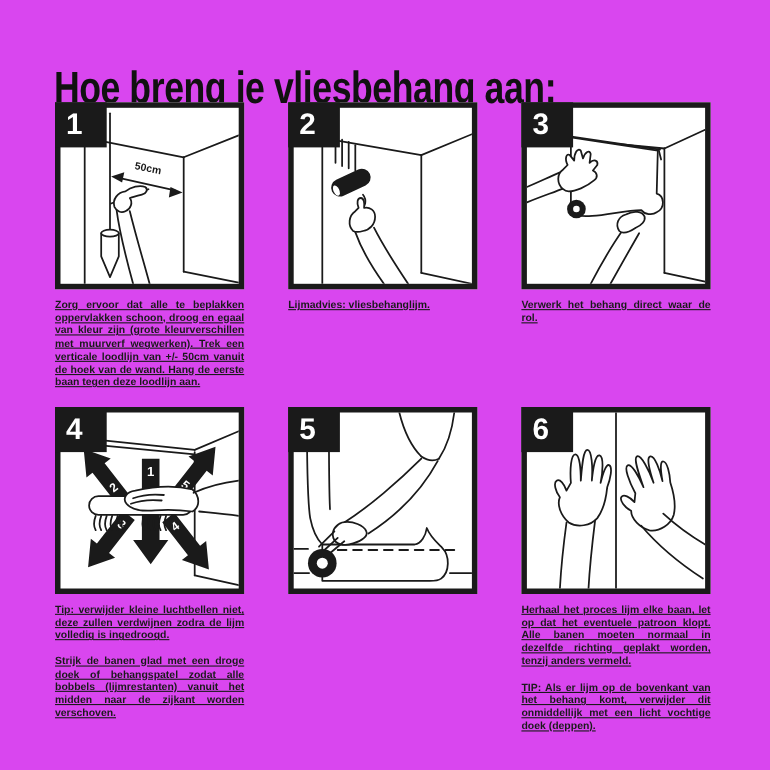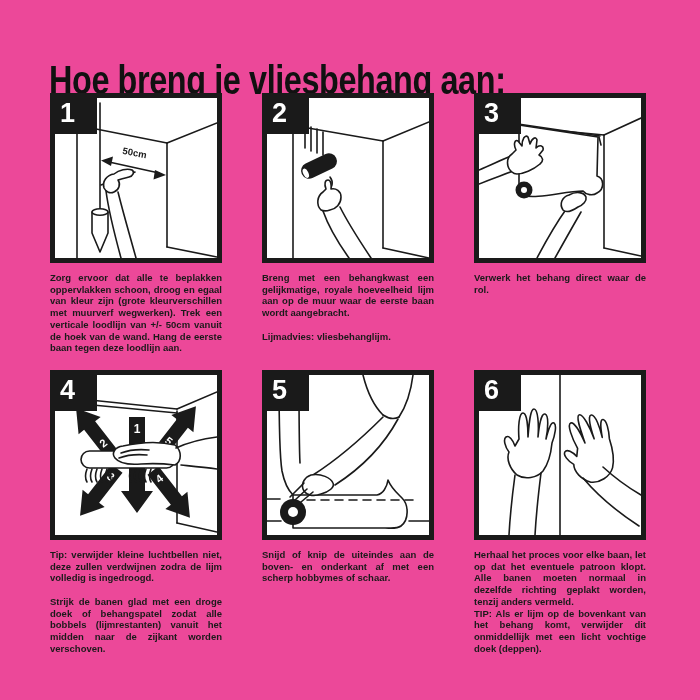--- a/index.html
+++ b/index.html
@@ -1,32 +1,32 @@
 <!DOCTYPE html>
 <html><head>
 <meta charset="utf-8">
 <style>
   html,body{margin:0;padding:0;background:#ffffff;}
-  .page{position:relative;width:700px;height:700px;background:#ec4899;overflow:hidden;
+  .page{position:relative;width:700px;height:700px;background:#d946ef;overflow:hidden;
         font-family:"Liberation Sans",sans-serif;color:#1a1a1a;}
   .title{position:absolute;left:49px;top:30px;font-size:41px;font-weight:bold;
          letter-spacing:-0.5px;white-space:nowrap;transform:scaleX(0.79);
          transform-origin:left top;color:#111;}
   .step{position:absolute;width:172px;}
   .panel{position:relative;width:172px;height:170px;border:5px solid #1a1a1a;
          box-sizing:border-box;background:#fff;}
   .badge{position:absolute;top:-5px;left:-5px;width:47px;height:41px;background:#1a1a1a;
          color:#fff;font-size:27px;font-weight:bold;line-height:40px;padding-left:10px;
          box-sizing:border-box;z-index:3;}
   .art{position:absolute;left:0;top:0;}
   .cap{margin-top:9px;width:172px;font-size:9.5px;line-height:11.7px;font-weight:bold;
-       text-align:justify;color:#1a1a1a;}
+       text-align:justify;color:#1a1a1a;text-decoration:underline;}
   .cap p{margin:0;}
   .cap p + p{margin-top:11.7px;}
-  .cap.tight p + p{margin-top:0;}
+  .cap.tight p + p{margin-top:12px;}
   svg{display:block;}
   .ln{fill:none;stroke:#1a1a1a;stroke-width:1.6;stroke-linecap:round;stroke-linejoin:round;}
   .lnw{fill:#ffffff;stroke:#1a1a1a;stroke-width:1.6;stroke-linecap:round;stroke-linejoin:round;}
   .ink{fill:#1a1a1a;stroke:none;}
   .svgtxt{font-family:"Liberation Sans",sans-serif;font-weight:bold;fill:#1a1a1a;}
   .svgtxt-w{font-family:"Liberation Sans",sans-serif;font-weight:bold;fill:#ffffff;}
 </style>
 </head>
 <body>
 
@@ -78,21 +78,20 @@
           <rect class="ink" x="-19" y="-8" width="38" height="16" rx="8"></rect>
           <ellipse cx="-15" cy="1" rx="2.6" ry="5" fill="#ffffff"></ellipse>
         </g>
         <path class="ln" d="M 63 79 C 67 84 65 90 61 94" stroke-width="2"></path>
         <path class="lnw" d="M 54 112 C 49 107 50 98 56 94 L 59 91 C 57 86 58 82 61 82 C 64 82 64.5 87 64 91 C 69 90 74 93 74 99 C 74 106 69 111 63 112 C 60 113 56 113 54 112 Z"></path>
         <path class="ln" d="M 56 113 C 62 130 72 146 82 160"></path>
         <path class="ln" d="M 73 109 C 81 125 92 142 104 160"></path>
       </svg>
     </div>
     <div class="cap">
-      <p>Breng met een behangkwast een gelijkmatige, royale hoeveelheid lijm aan op de muur waar de eerste baan wordt aangebracht.</p>
       <p>Lijmadvies: vliesbehanglijm.</p>
     </div>
   </div>
 
   <div class="step" style="left:474px;top:93px;">
     <div class="panel">
       <div class="badge">3</div>
       <svg class="art" width="162" height="160" viewBox="0 0 162 160">
         <path class="ln" d="M 41 29 L 125 37"></path>
         <path class="ln" d="M 125 37 L 125 150"></path>
@@ -193,23 +192,20 @@
         <path class="ln" d="M 146 0 C 144 16 140 30 132 42"></path>
         <path class="ln" d="M 116 40 C 122 44 128 44 132 42"></path>
         <path class="ln" d="M 116 42 C 96 62 68 86 46 100"></path>
         <path class="ln" d="M 131 44 C 118 68 96 92 68 110"></path>
         <path class="lnw" d="M 44 100 C 38 102 34 108 36 114 C 38 120 46 122 54 119 C 62 117 68 112 66 108 C 64 103 54 98 44 100 Z"></path>
         <path class="ln" d="M 37 108 L 23 122" stroke-width="2.4"></path>
         <path class="ln" d="M 40 114 L 28 125"></path>
         <path class="ln" d="M 46 117 L 34 127"></path>
       </svg>
     </div>
-    <div class="cap">
-      <p>Snijd of knip de uiteindes aan de boven- en onderkant af met een scherp hobbymes of schaar.</p>
-    </div>
   </div>
 
   <div class="step" style="left:474px;top:370px;">
     <div class="panel">
       <div class="badge">6</div>
       <svg class="art" width="162" height="160" viewBox="0 0 162 160">
         <defs>
           <path id="hnd" d="M 38 100 C 31 94 27 84 30 77 C 26 72 24 64 27 62 C 30 60 34 65 36 71 L 40 64 C 39 52 40 38 44 38 C 48 38 49 52 49 62 C 50 50 51 34 55 34 C 59 34 60 50 59 62 C 60 52 62 38 66 39 C 70 40 69 54 67 64 C 69 56 72 46 75 48 C 78 50 76 60 73 68 C 72 78 70 88 64 96 C 58 103 46 105 38 100 Z"></path>
         </defs>
         <path class="ln" d="M 81 0 L 81 160"></path>
@@ -217,18 +213,18 @@
         <path class="ln" d="M 36 100 C 33 122 31 142 30 160"></path>
         <path class="ln" d="M 62 98 C 59 122 57 142 56 160"></path>
         <g transform="translate(112,74) rotate(-24) translate(-52,-70)">
           <use href="#hnd" class="lnw"></use>
         </g>
         <path class="ln" d="M 124 92 C 137 104 150 113 162 120"></path>
         <path class="ln" d="M 104 103 C 120 122 140 138 160 151"></path>
       </svg>
     </div>
     <div class="cap tight">
-      <p>Herhaal het proces voor elke baan, let op dat het eventuele patroon klopt. Alle banen moeten normaal in dezelfde richting geplakt worden, tenzij anders vermeld.</p>
+      <p>Herhaal het proces lijm elke baan, let op dat het eventuele patroon klopt. Alle banen moeten normaal in dezelfde richting geplakt worden, tenzij anders vermeld.</p>
       <p>TIP: Als er lijm op de bovenkant van het behang komt, verwijder dit onmiddellijk met een licht vochtige doek (deppen).</p>
     </div>
   </div>
 
 </div>
 
 </body></html>

